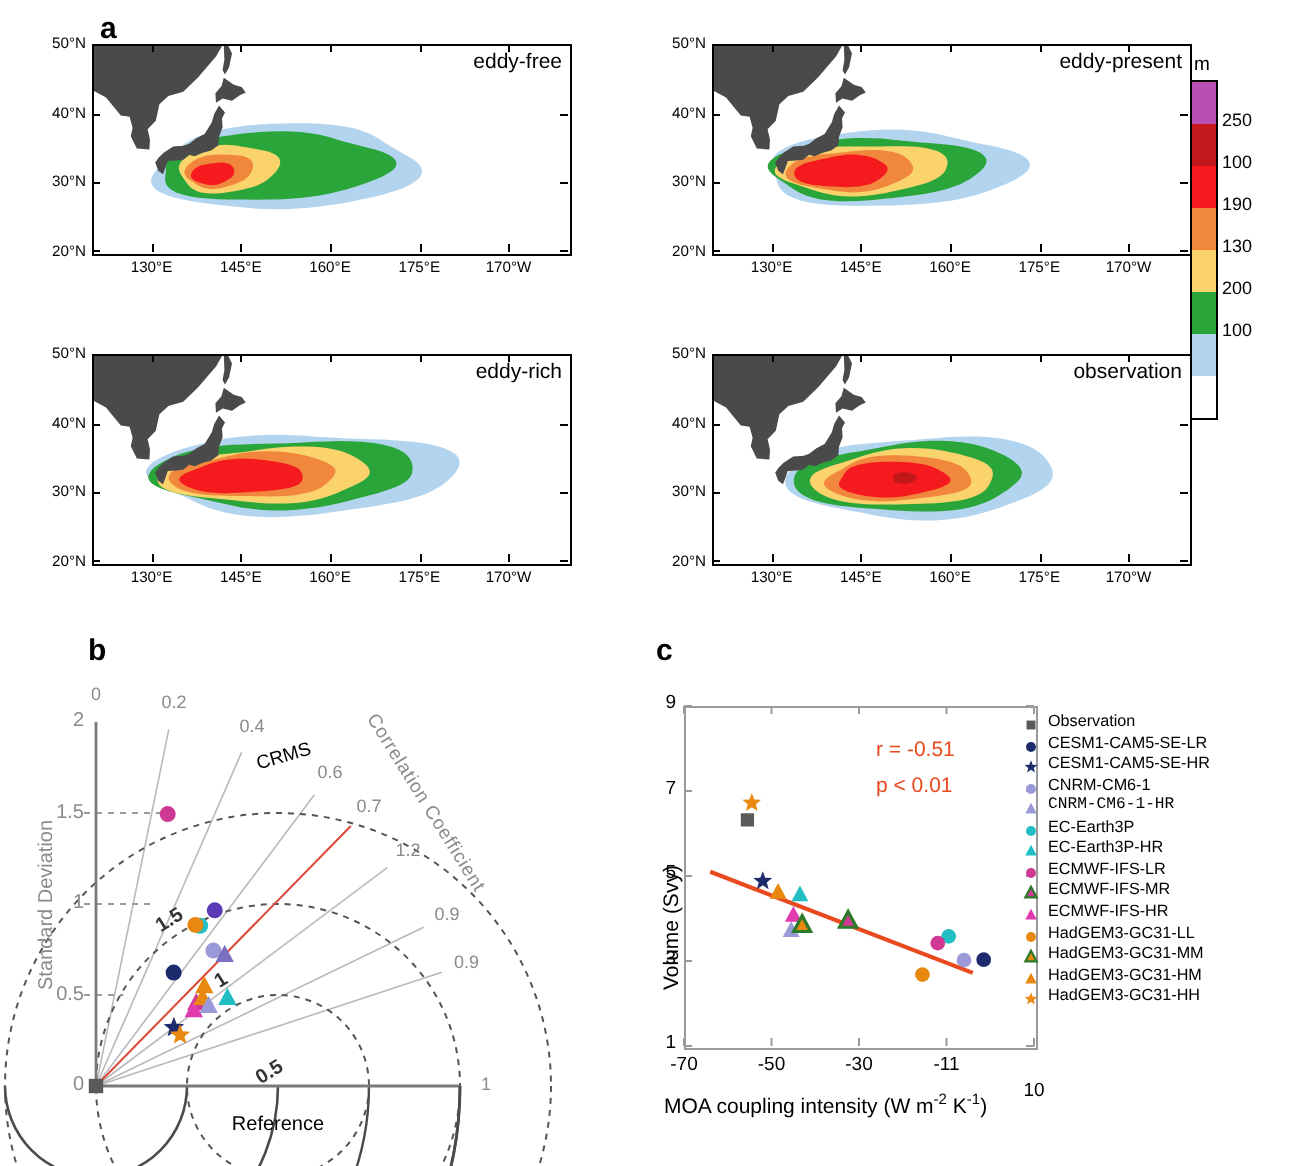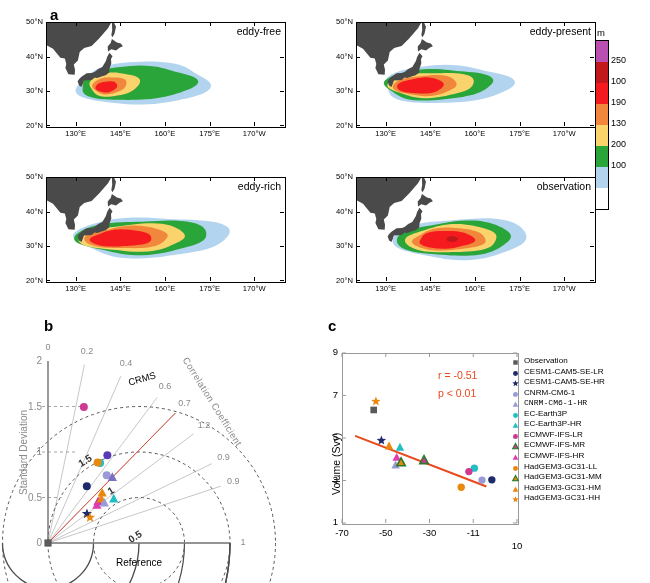--- a/index.html
+++ b/index.html
@@ -376,20 +376,21 @@
         <div class="sc-tick" style="left:95.5px;top:212px;width:28px;text-align:center;">-30</div>
         <div class="sc-tick" style="left:139.25px;top:212px;width:28px;text-align:center;">-11</div>
         <div class="sc-tick" style="left:183px;top:212px;width:28px;text-align:center;margin-top:13px;">10</div>
         <div class="sc-tick" style="left:4px;top:201px;width:14px;text-align:right;">1</div>
         <div class="sc-tick" style="left:4px;top:158.5px;width:14px;text-align:right;">3</div>
         <div class="sc-tick" style="left:4px;top:116px;width:14px;text-align:right;">5</div>
         <div class="sc-tick" style="left:4px;top:73.5px;width:14px;text-align:right;">7</div>
         <div class="sc-tick" style="left:4px;top:31px;width:14px;text-align:right;">9</div>
         <div class="sc-stat" style="left:118px;top:54px;">r = -0.51</div>
         <div class="sc-stat" style="left:118px;top:72px;">p &lt; 0.01</div>
+        <div class="sc-axlab" style="left:12px;top:230px;">MOA coupling intensity (W m<sup style="font-size:7.5px">-2</sup> K<sup style="font-size:7.5px">-1</sup>)</div>
         <div class="sc-ylab" style="left:10px;top:180px;">Volume (Svy)</div>
       </div>
     <div id="legend-host" class="abs" style="left:190px;top:42px;width:140px;height:160px;">
         <div class="leg-row" style="left:0;top:0px;width:140px;">
           <div class="leg-mk">
             <svg width="11" height="11" viewBox="0 0 11 11">
               <rect x="3.268" y="3.268" width="4.464" height="4.464" fill="#5a5a5a"></rect>
             </svg>
           </div>
           <div class="leg-txt">Observation</div>

